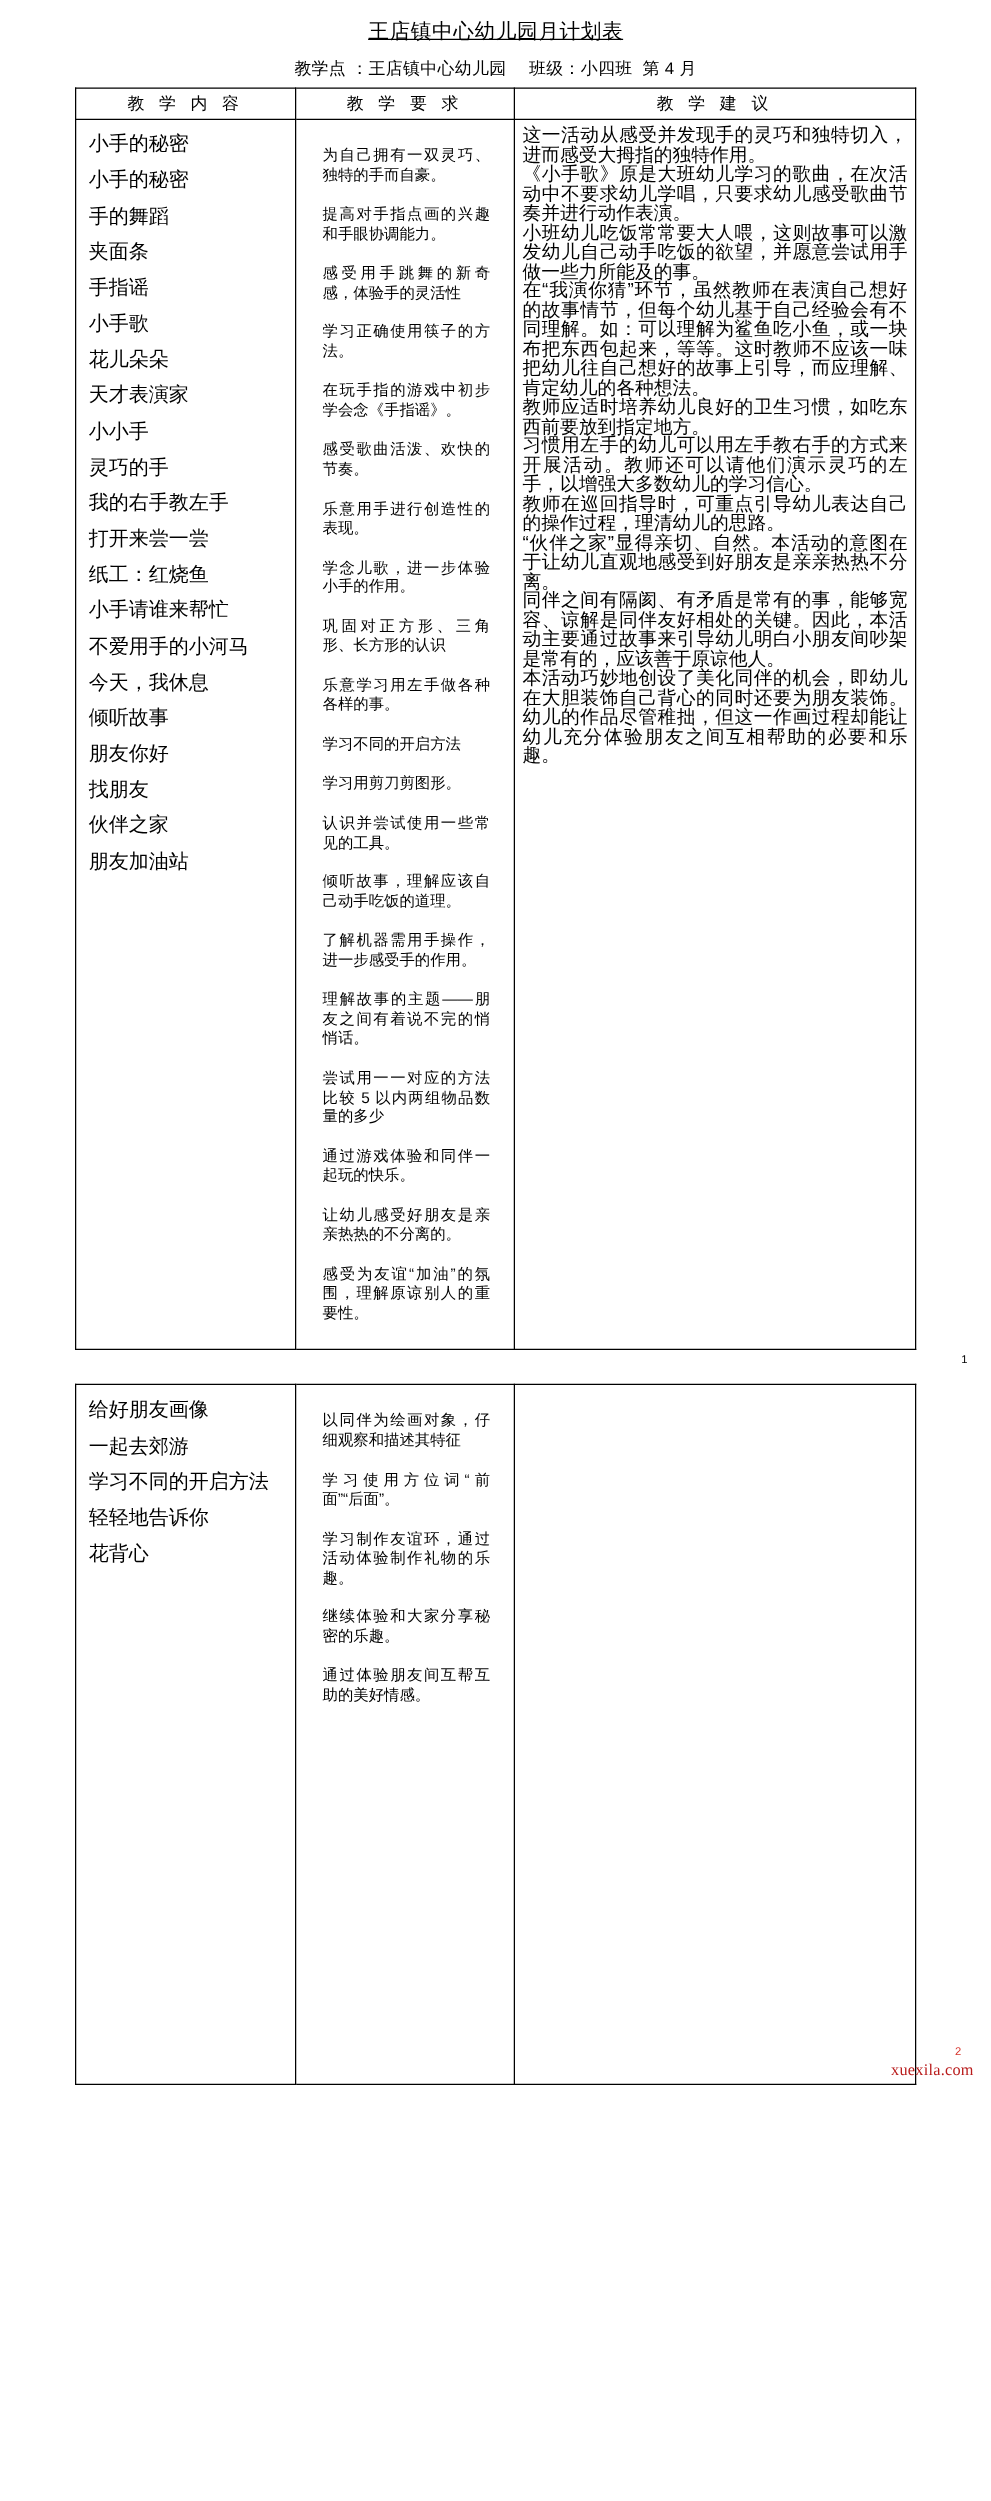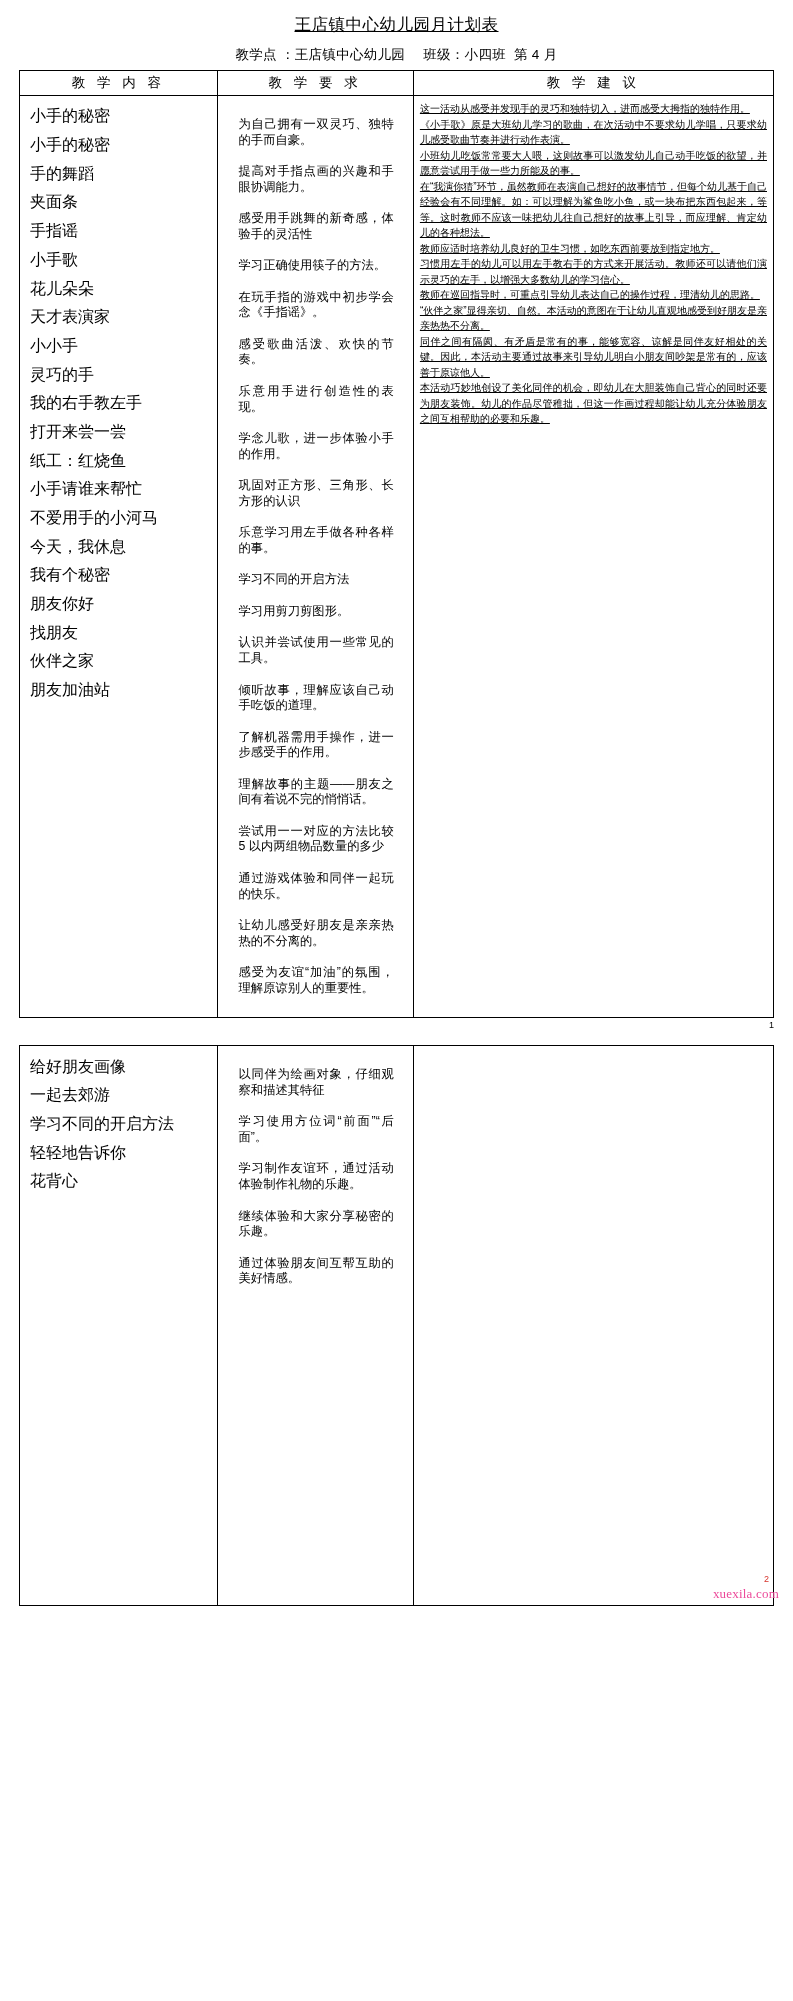--- a/index.html
+++ b/index.html
@@ -39,21 +39,21 @@
     letter-spacing: 0.3px;
   }
   .sub-part { white-space: pre; }
   .sub-gap { display: inline-block; width: 18px; }
 
   
   .plan-table {
     border-collapse: collapse;
     table-layout: fixed;
     margin: 0 auto;
-    width: 755px;
+    width: 673px;
     border: 1px solid #000;
   }
   .plan-table td, .plan-table th {
     border: 1px solid #000;
     vertical-align: top;
     padding: 0;
   }
   .col-1 { width: 158px; }
   .col-2 { width: 157px; }
   .col-3 { width: 288px; }
@@ -85,24 +85,23 @@
   .c2-body {
     padding: 5px 3px 5px 5px;
     font-size: 12.3px;
     line-height: 15.55px;
     text-align: justify;
   }
   .c2-body p { margin: 16px; text-align: justify; }
 
   .c3-body {
     padding: 5px 6px 5px 6px;
-    font-size: 10px;
+    font-size: 15px;
     line-height: 15.5px;
     text-align: justify;
-    text-decoration: underline;
   }
   .c3-body p { margin: 0; text-indent: 0; text-align: justify; }
 
   .cell-tall-1 { height: 648px; }
   .cell-tall-2 { height: 560px; }
 
   
   .page-num {
     font-size: 9px;
     text-align: right;
@@ -113,21 +112,21 @@
     line-height: 12px;
   }
   .spacer-between { height: 14px; }
 
   
   .watermark {
     position: absolute;
     right: 14px;
     bottom: 4px;
     font-size: 13px;
-    color: #ec4899;
+    color: #b91c1c;
     font-family: "Liberation Serif", "DejaVu Serif", serif;
     letter-spacing: 0.2px;
   }
   .page-num-2 {
     position: absolute;
     right: 24px;
     bottom: 22px;
     font-size: 9px;
     color: #d6332b;
   }
@@ -169,21 +168,21 @@
               <li>花儿朵朵</li>
               <li>天才表演家</li>
               <li>小小手</li>
               <li>灵巧的手</li>
               <li>我的右手教左手</li>
               <li>打开来尝一尝</li>
               <li>纸工：红烧鱼</li>
               <li>小手请谁来帮忙</li>
               <li>不爱用手的小河马</li>
               <li>今天，我休息</li>
-              <li>我有个秘密</li>
+              <li>倾听故事</li>
               <li>朋友你好</li>
               <li>找朋友</li>
               <li>伙伴之家</li>
               <li>朋友加油站</li>
             </ul>
         </td>
         <td class="cell-tall-1">
           <div class="c2-body" id="s1-req">
               <p>为自己拥有一双灵巧、独特的手而自豪。</p>
               <p>提高对手指点画的兴趣和手眼协调能力。</p>

